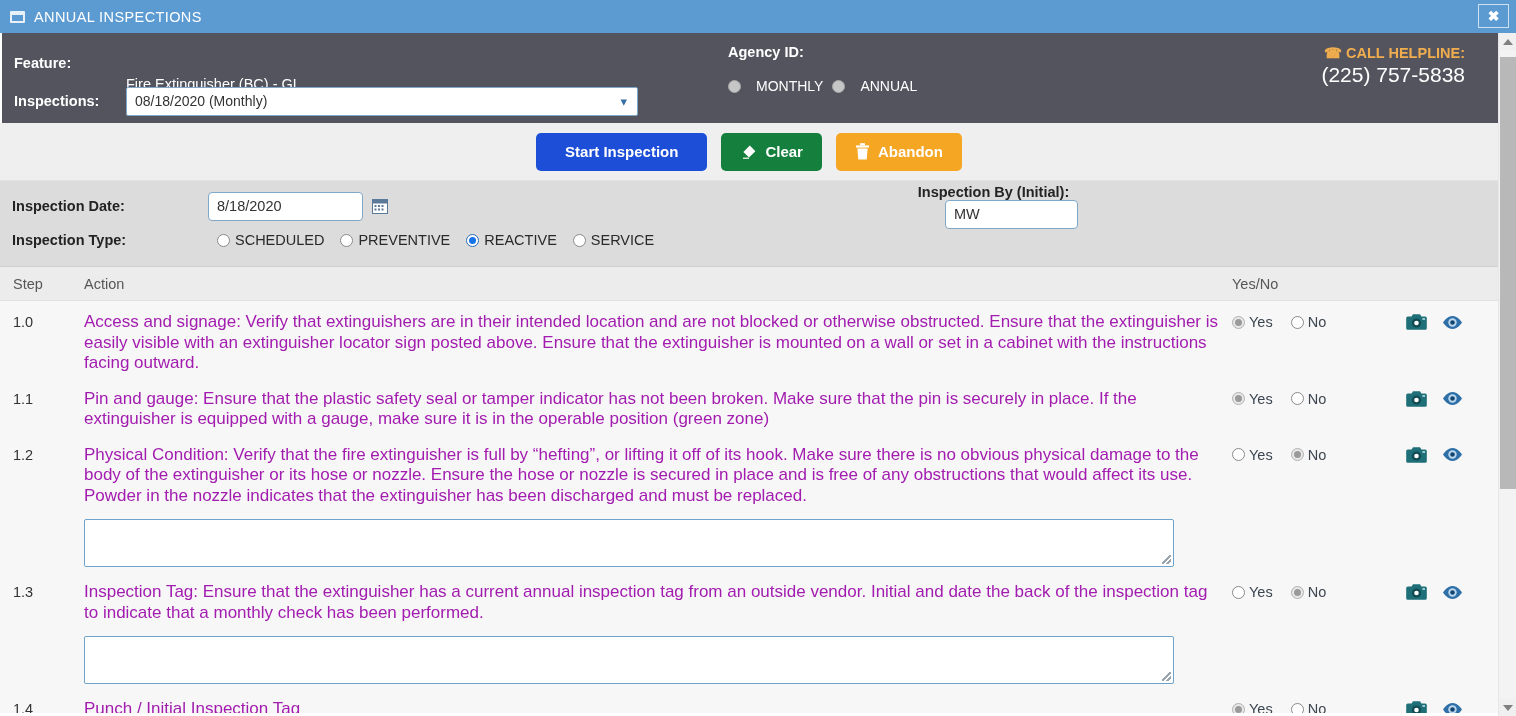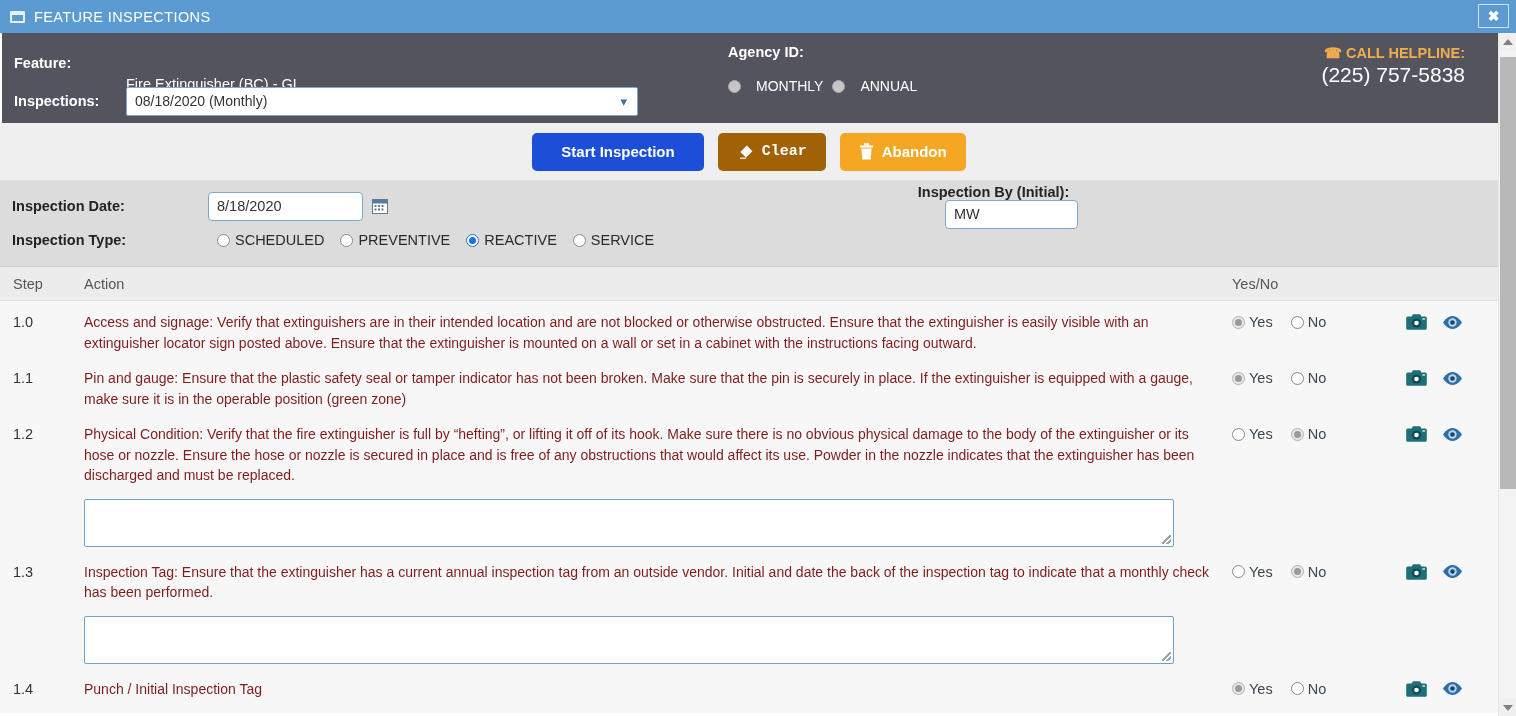--- a/index.html
+++ b/index.html
@@ -209,21 +209,21 @@
     font-size: 15px;
     height: 38px;
     padding: 0 19px;
     display: inline-flex;
     align-items: center;
     gap: 8px;
     cursor: pointer;
     font-family: "Liberation Sans", sans-serif;
   }
   .btn-start { background: #1d4ed8; padding: 0 29px; }
-  .btn-clear { background: #a16207; font-family: Liberation Mono, monospace; }
+  .btn-clear { background: #15803d; }
   .btn-abandon { background: #f5a623; }
   .btn svg { display: block; }
 
   
   .meta-strip {
     background: #dcdcdc;
     margin-right: 18px;
     padding: 8px 0 9px 0;
     border-bottom: 1px solid #cfcfcf;
   }
@@ -313,22 +313,22 @@
     align-items: flex-start;
     padding-top: 11px;
     padding-bottom: 4px;
   }
   .row .col-step {
     font-size: 14.5px;
     color: #333;
     line-height: 20px;
   }
   .cell-action {
-    font-size: 14px;
-    color: #7f1d1d;
+    font-size: 17px;
+    color: #a21caf;
     line-height: 20.5px;
   }
   .cmt-box {
     margin-top: 13px;
     width: 1090px;
     height: 48px;
     background: #ffffff;
     border: 1px solid #6ea3cc;
     border-radius: 2px;
     position: relative;
@@ -408,21 +408,21 @@
   }
 </style>
 </head>
 <body>
 
 <div id="app">
 
   <div class="titlebar">
     <div class="titlebar-left">
       <span class="window-icon"></span>
-      <span class="titlebar-title">FEATURE INSPECTIONS</span>
+      <span class="titlebar-title">ANNUAL INSPECTIONS</span>
     </div>
     <div class="close-btn">✖</div>
   </div>
 
   <div class="feature-bar">
     <div class="fb-grid">
       <div class="fb-col-left">
         <div class="fb-row">
           <div class="fb-label">Feature:</div>
           <div class="fb-value">Fire Extinguisher (BC) - GL</div>

